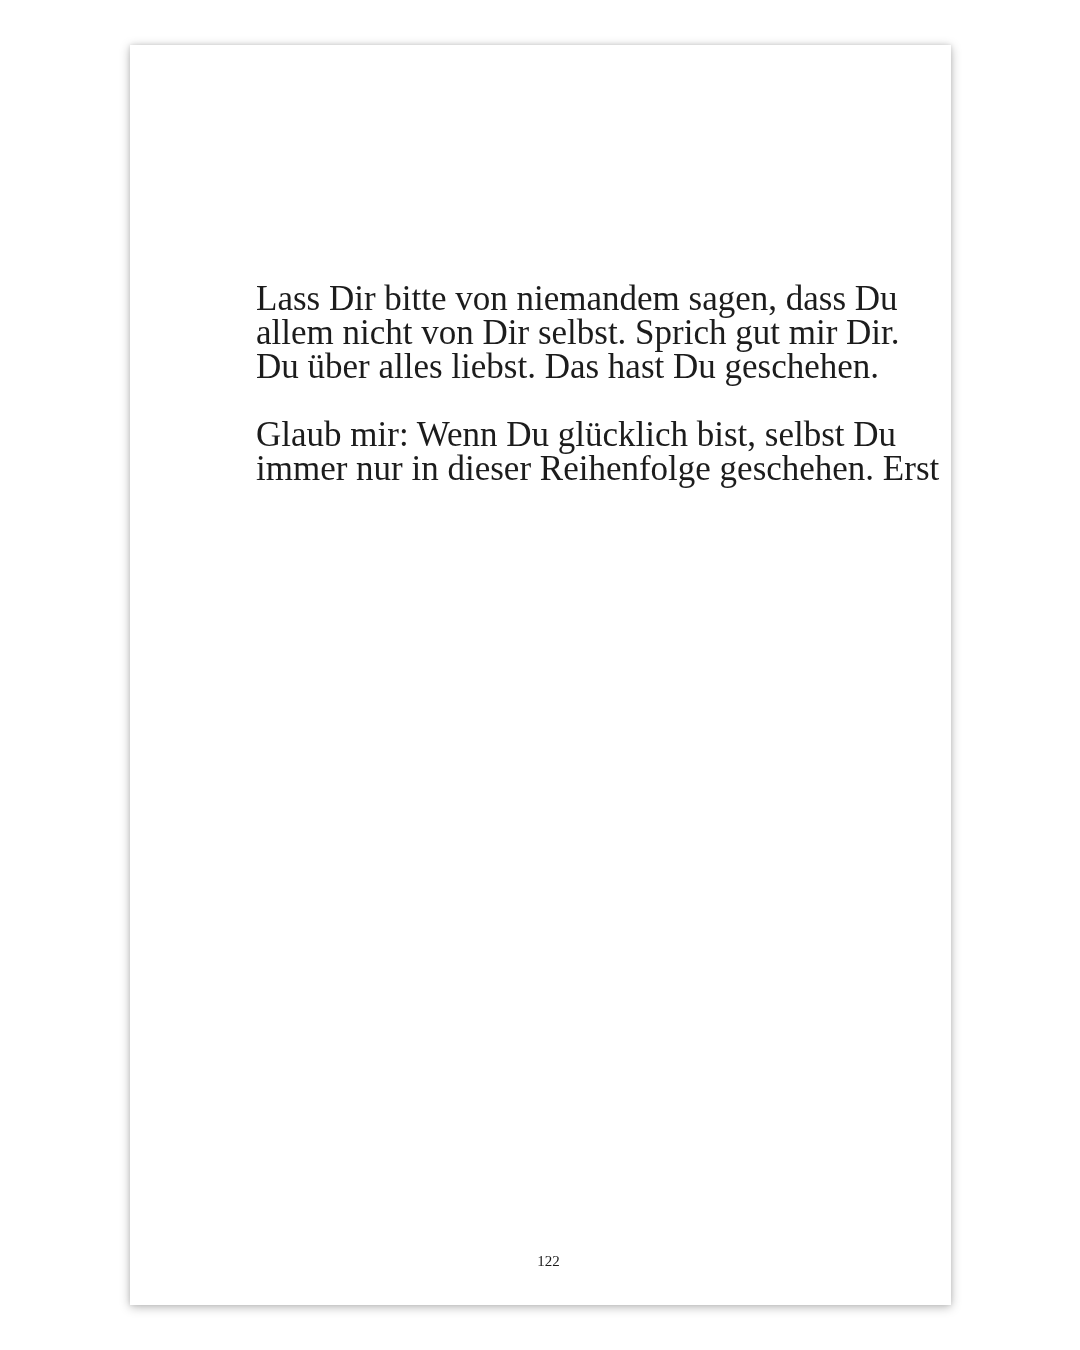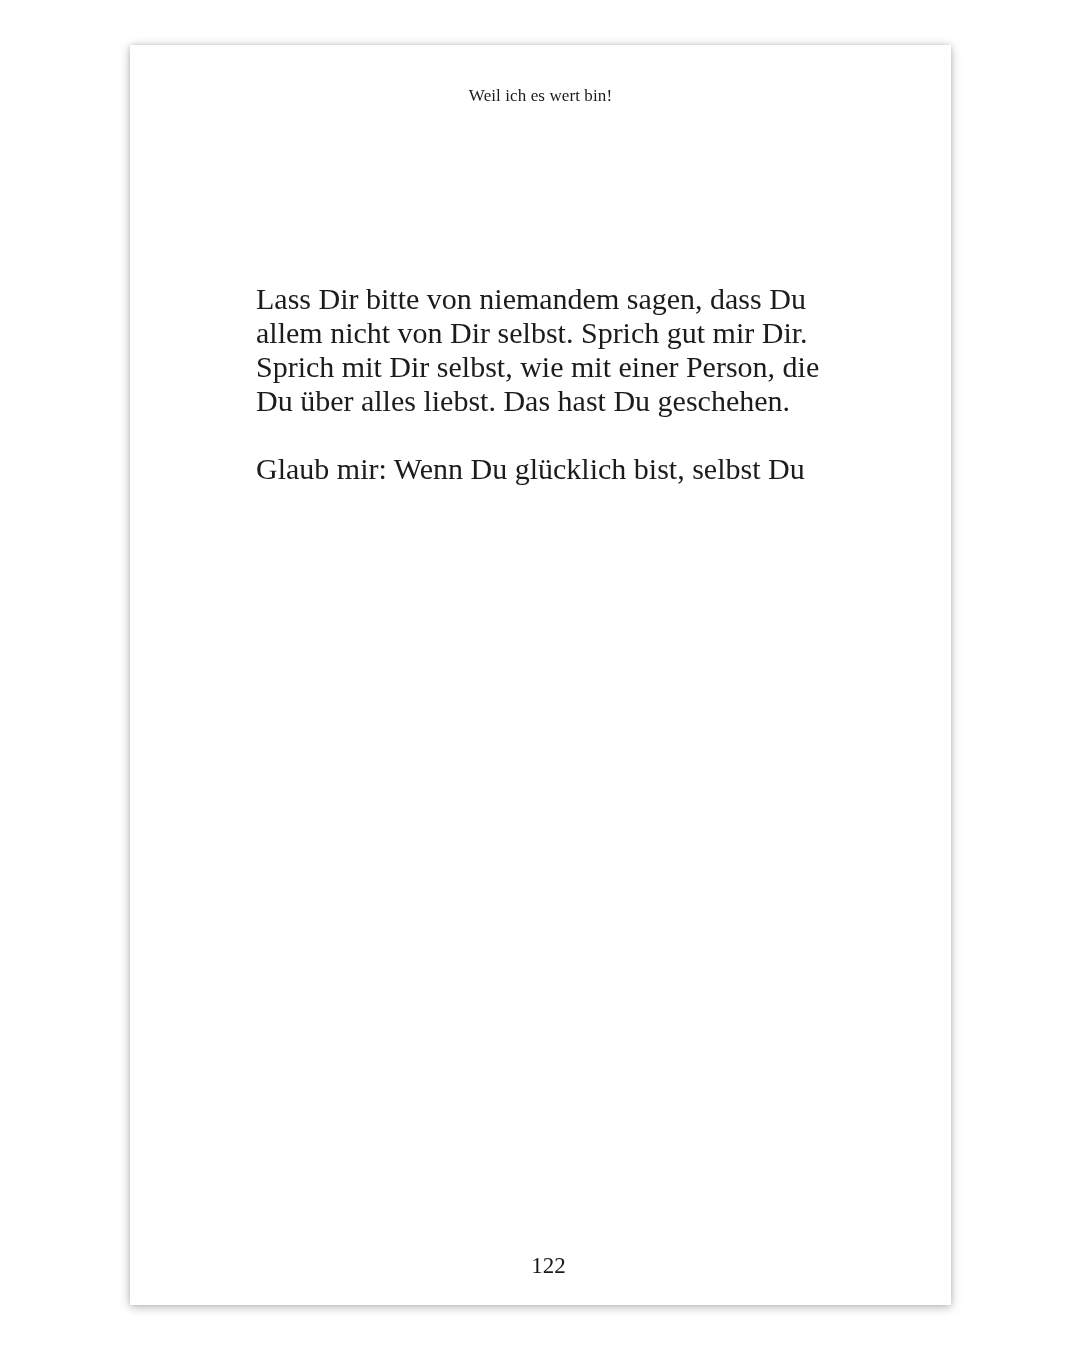--- a/index.html
+++ b/index.html
@@ -29,55 +29,54 @@
       font-size: 17px;
       color: #1a1a1a;
       letter-spacing: 0.1px;
     }
     .body-text {
       position: absolute;
       left: 126px;
       top: 237px;
       width: 540px;
       font-family: "Liberation Serif", "DejaVu Serif", serif;
-      font-size: 30px;
+      font-size: 35px;
       line-height: 34px;
       color: #1c1c1c;
     }
     .paragraph {
       margin: 0 0 34px 0;
     }
     .line {
       display: block;
       white-space: nowrap;
     }
     .page-number {
       position: absolute;
       left: 0;
       right: 0;
       top: 1208px;
       text-align: center;
       font-family: "Liberation Serif", "DejaVu Serif", serif;
-      font-size: 23px;
+      font-size: 15px;
       color: #1a1a1a;
       padding-left: 16px;
     }
   </style>
 </head>
 <body>
 
 <div class="page">
-  <div class="running-head">Weil ich es wert bin!</div>
 
   <div class="body-text">
     <p class="paragraph">
       <span class="line">Lass Dir bitte von niemandem sagen, dass Du</span>
       <span class="line">allem nicht von Dir selbst. Sprich gut mir Dir.</span>
-      <span class="line">Sprich mit Dir selbst, wie mit einer Person, die</span>
       <span class="line">Du über alles liebst. Das hast Du geschehen.</span>
     </p>
     <p class="paragraph">
       <span class="line">Glaub mir: Wenn Du glücklich bist, selbst Du</span>
+      <span class="line">immer nur in dieser Reihenfolge geschehen. Erst</span>
     </p>
   </div>
 
   <div class="page-number">122</div>
 </div>
 
 </body></html>

